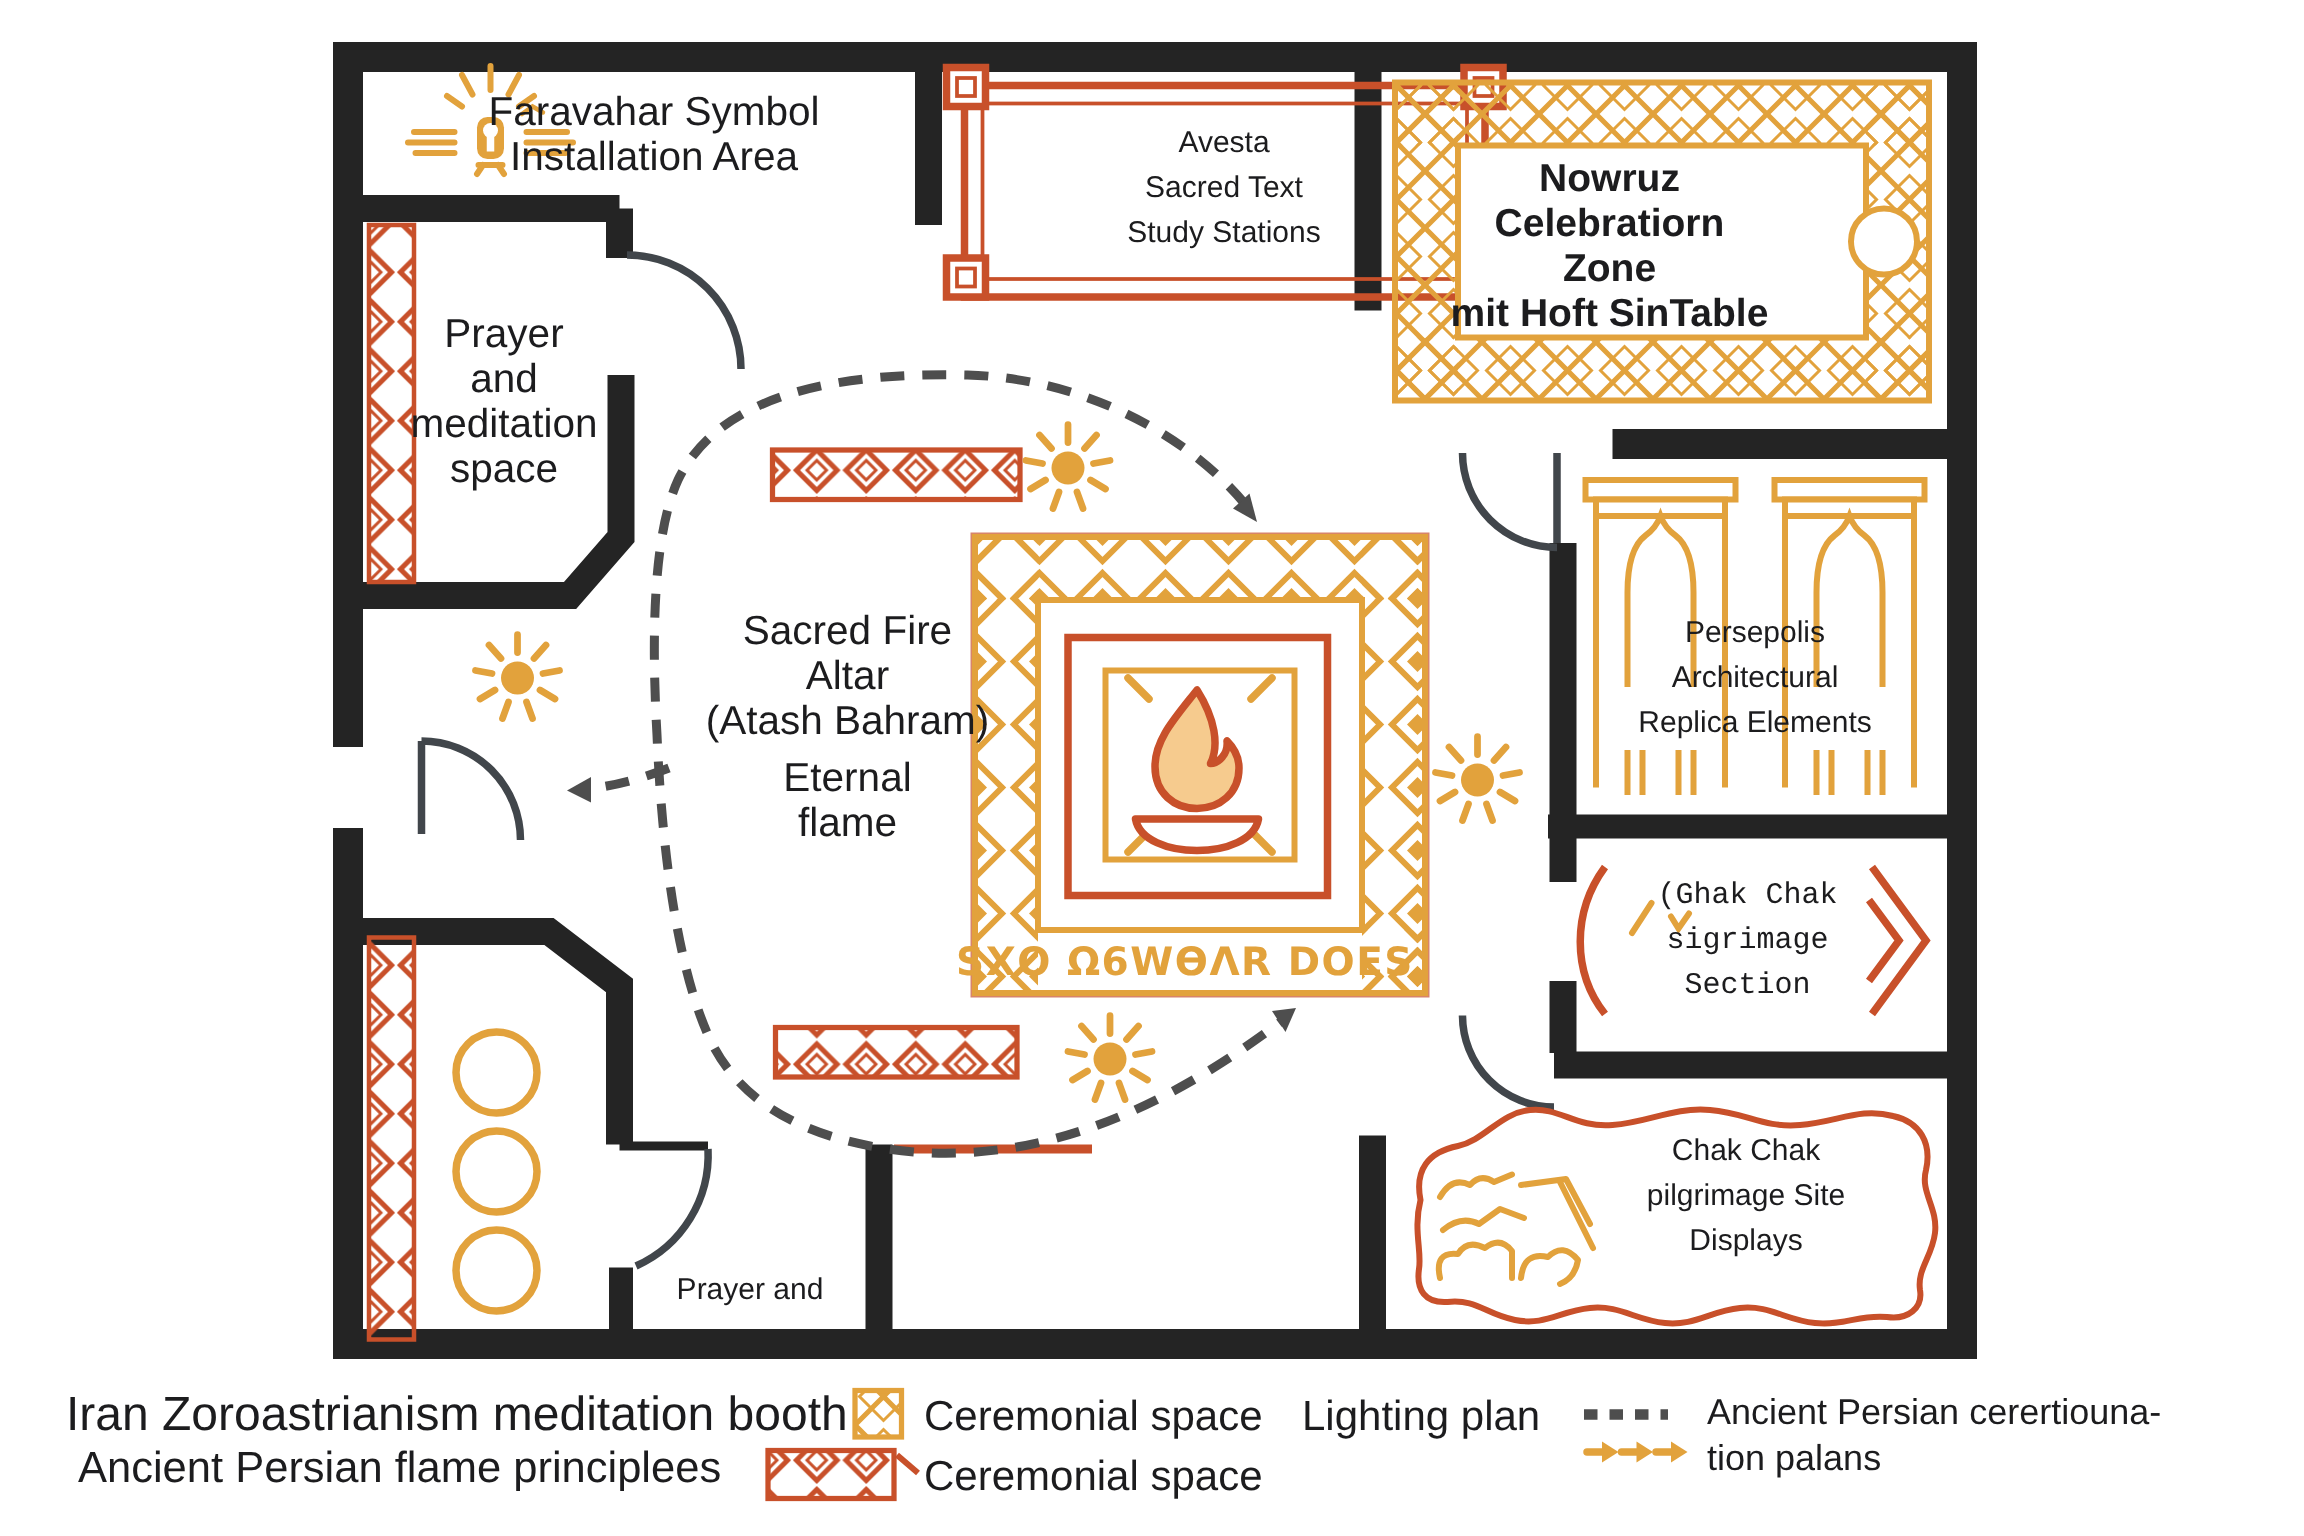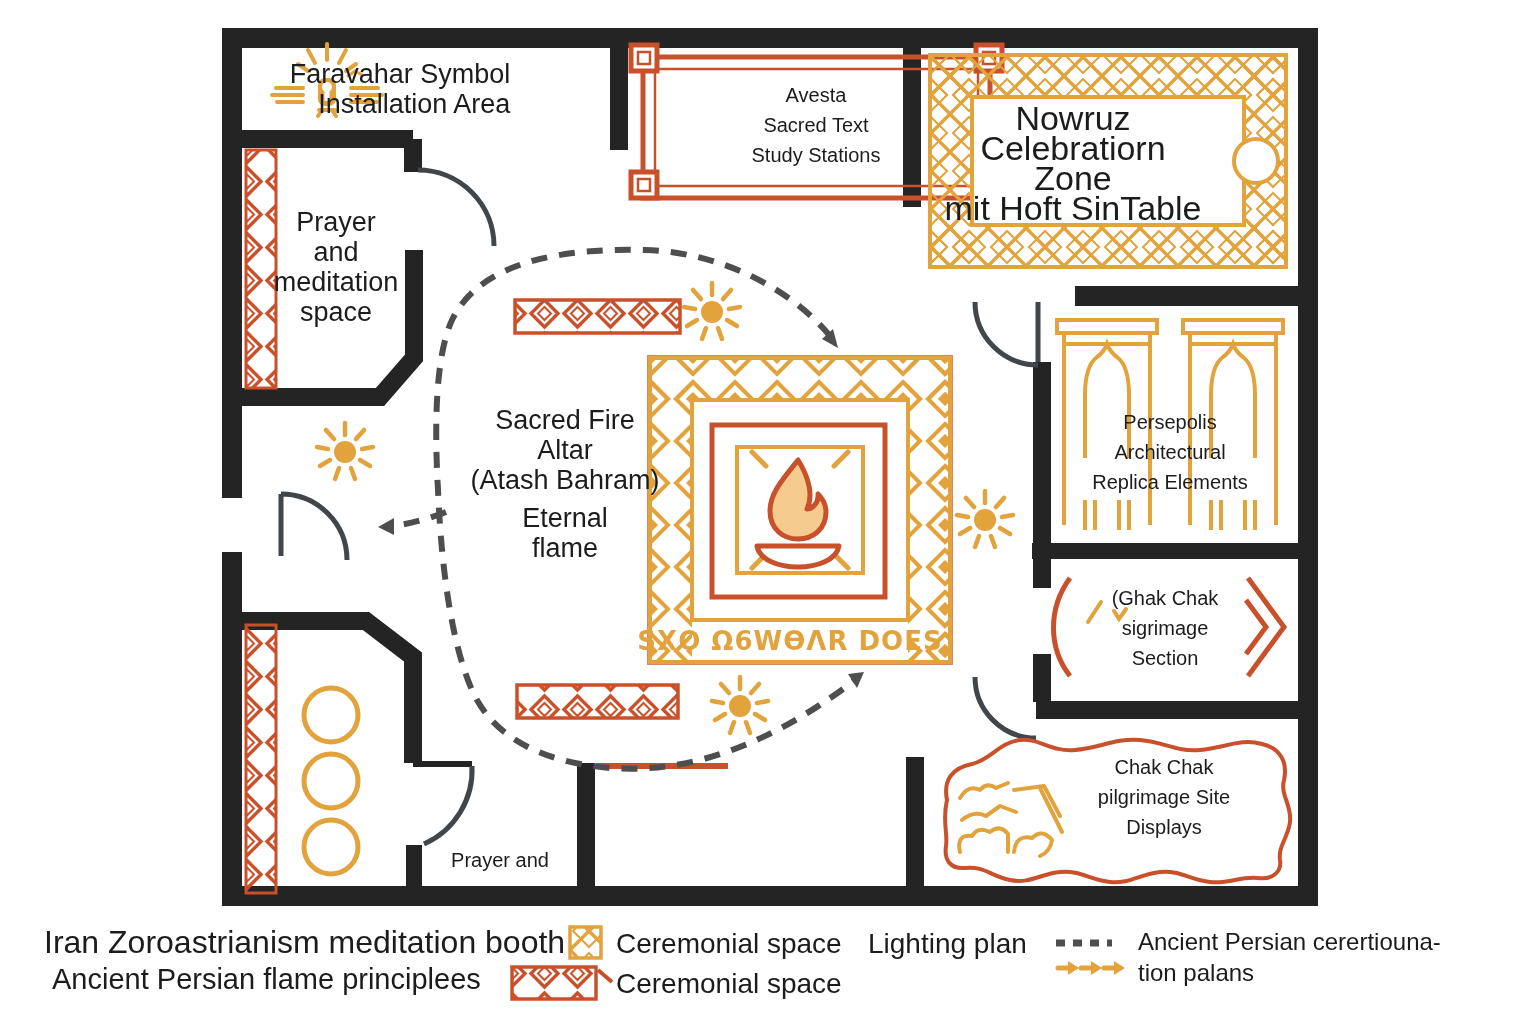--- a/index.html
+++ b/index.html
@@ -215,32 +215,32 @@
   <g stroke="#E2A23C" stroke-width="5" fill="#E2A23C" stroke-linecap="round">
     <path d="M1058,968 H1068"></path>
         <polygon points="1068,961 1079,968 1068,975" stroke="none"></polygon>
     <path d="M1081,968 H1091"></path>
         <polygon points="1091,961 1102,968 1091,975" stroke="none"></polygon>
     <path d="M1104,968 H1114"></path>
         <polygon points="1114,961 1125,968 1114,975" stroke="none"></polygon>
   </g>
 </svg>
 
-<div class="lbl" style="left:400px;top:59px;text-align:right;">
+<div class="lbl" style="left:436px;top:59px;">
   <span>Faravahar Symbol</span>
   <span>Installation Area</span>
 </div>
 
 <div class="lbl big" style="left:816px;top:80px;">
   <span>Avesta</span>
   <span>Sacred Text</span>
   <span>Study Stations</span>
 </div>
 
-<div class="lbl" style="left:1073px;top:103px;font-size:34px;">
+<div class="lbl" style="left:1073px;top:103px;font-size:26px;font-weight:bold;">
   <span>Nowruz</span>
   <span>Celebratiorn</span>
   <span>Zone</span>
   <span>mit Hoft SinTable</span>
 </div>
 
 <div class="lbl" style="left:336px;top:207px;">
   <span>Prayer</span>
   <span>and</span>
   <span>meditation</span>
@@ -256,21 +256,21 @@
   <span>Eternal</span>
   <span>flame</span>
 </div>
 
 <div class="lbl big" style="left:1170px;top:407px;">
   <span>Persepolis</span>
   <span>Architectural</span>
   <span>Replica Elements</span>
 </div>
 
-<div class="lbl big" style="left:1165px;top:583px;">
+<div class="lbl big" style="left:1165px;top:583px;font-family:Liberation Mono, monospace;">
   <span>(Ghak Chak</span>
   <span>sigrimage</span>
   <span>Section</span>
 </div>
 
 <div class="lbl big" style="left:1164px;top:752px;">
   <span>Chak Chak</span>
   <span>pilgrimage Site</span>
   <span>Displays</span>
 </div>

